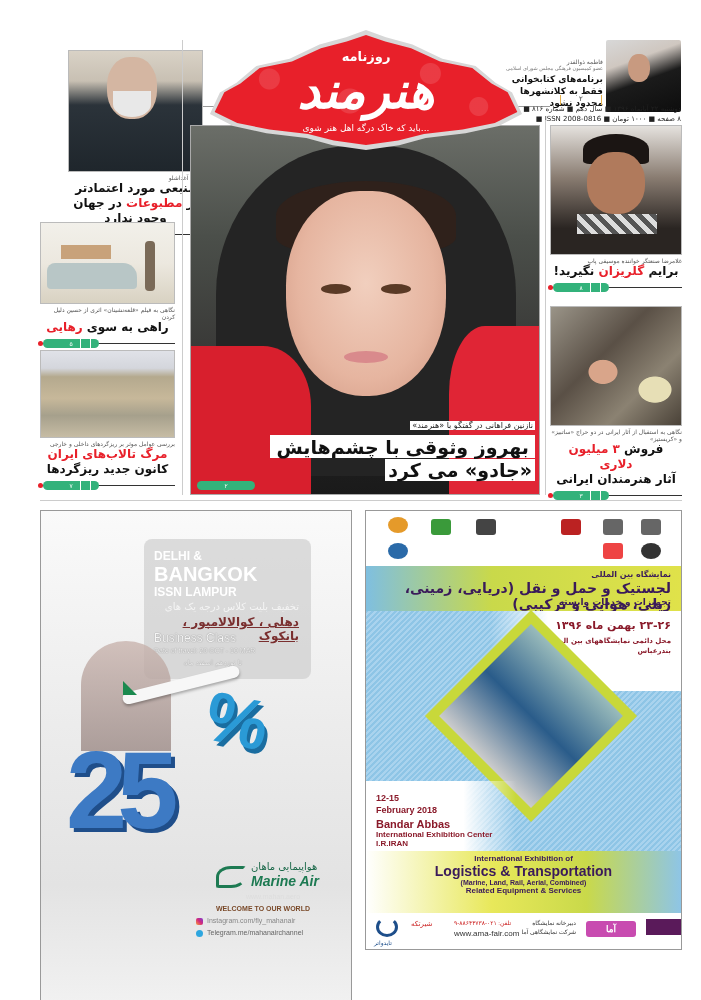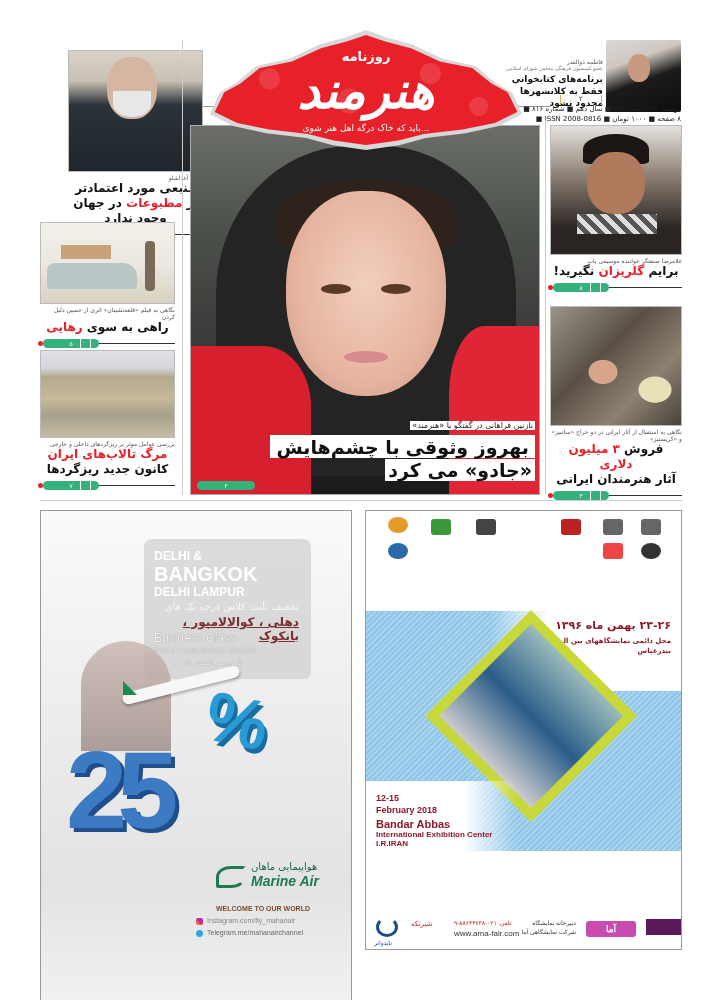--- a/index.html
+++ b/index.html
@@ -274,21 +274,21 @@
       <div class="seg" style="left:50px"></div>
   </div>
 </div>
 
 <div class="abs sep"></div>
 
 <div class="abs ad-mahan">
   <div class="ad-box">
     <div class="ad-en1">DELHI &amp;</div>
     <div class="ad-en2">BANGKOK</div>
-    <div class="ad-en3">DELHI LAMPUR</div>
+    <div class="ad-en3">ISSN LAMPUR</div>
     <div class="ad-fa1">تخفیف بلیت کلاس درجه یک های</div>
     <div class="ad-fa2">دهلی ، کوالالامپور ، بانکوک</div>
     <div class="ad-biz">Business Class</div>
     <div class="ad-date">Date of travel: 20 OCT - 10 MAR</div>
     <div class="ad-fa3">تا نوزدهم اسفند ماه</div>
   </div>
   <div class="taj"></div>
   <div class="plane"></div>
   <div class="plane-tail"></div>
   <div class="big25">25</div>
@@ -307,38 +307,49 @@
     <div class="logo" style="right:20px;top:8px;background:#666;"></div>
     <div class="logo" style="right:58px;top:8px;background:#666;"></div>
     <div class="logo" style="right:100px;top:8px;background:#b22;"></div>
     <div class="logo" style="right:20px;top:32px;background:#333;border-radius:50%;"></div>
     <div class="logo" style="right:58px;top:32px;background:#e44;"></div>
     <div class="logo" style="left:110px;top:8px;background:#444;"></div>
     <div class="logo" style="left:65px;top:8px;background:#3a9a3a;"></div>
     <div class="logo" style="left:22px;top:6px;background:#e59a2a;border-radius:50%;"></div>
     <div class="logo" style="left:22px;top:32px;background:#2a6aa8;border-radius:50%;"></div>
   </div>
+  <div class="log-band">
+    <div class="log-fa1">نمایشگاه بین المللی</div>
+    <div class="log-fa2">لجستیک و حمل و نقل (دریایی، زمینی، ریلی، هوایی و ترکیبی)</div>
+    <div class="log-fa3">تجهیزات و خدمات وابسته</div>
+  </div>
   <div class="log-map"></div>
   <div class="log-white"></div>
   <div class="log-date-fa">۲۳-۲۶ بهمن ماه ۱۳۹۶</div>
   <div class="log-loc-fa">
     <div>محل دائمی نمایشگاههای بین المللی</div>
     <div>بندرعباس</div>
   </div>
   <div class="diamond"></div>
   <div class="diamond-in"></div>
   <div class="log-white2"></div>
   <div class="log-en-date">
     <div>12-15</div>
     <div>February 2018</div>
   </div>
   <div class="log-en-loc">
     <b>Bandar Abbas</b>
     <div>International Exhibition Center</div>
     <div>I.R.IRAN</div>
+  </div>
+  <div class="log-band2">
+    <div class="lb-1">International Exhibition of</div>
+    <div class="lb-2">Logistics &amp; Transportation</div>
+    <div class="lb-3">(Marine, Land, Rail, Aerial, Combined)</div>
+    <div class="lb-4">Related Equipment &amp; Services</div>
   </div>
   <div class="log-foot">
     <div class="lf-logo1"></div>
     <div class="lf-logo1-t rtl">تایدواتر</div>
     <div class="lf-logo2">شیرتکه</div>
     <div class="lf-phone rtl">تلفن: ۰۲۱-۸۸۶۴۴۷۳۸-۹</div>
     <div class="lf-web">www.ama-fair.com</div>
     <div class="lf-org">دبیرخانه نمایشگاه شرکت نمایشگاهی آما</div>
     <div class="lf-ama">آما</div>
     <div class="lf-purple"></div>

